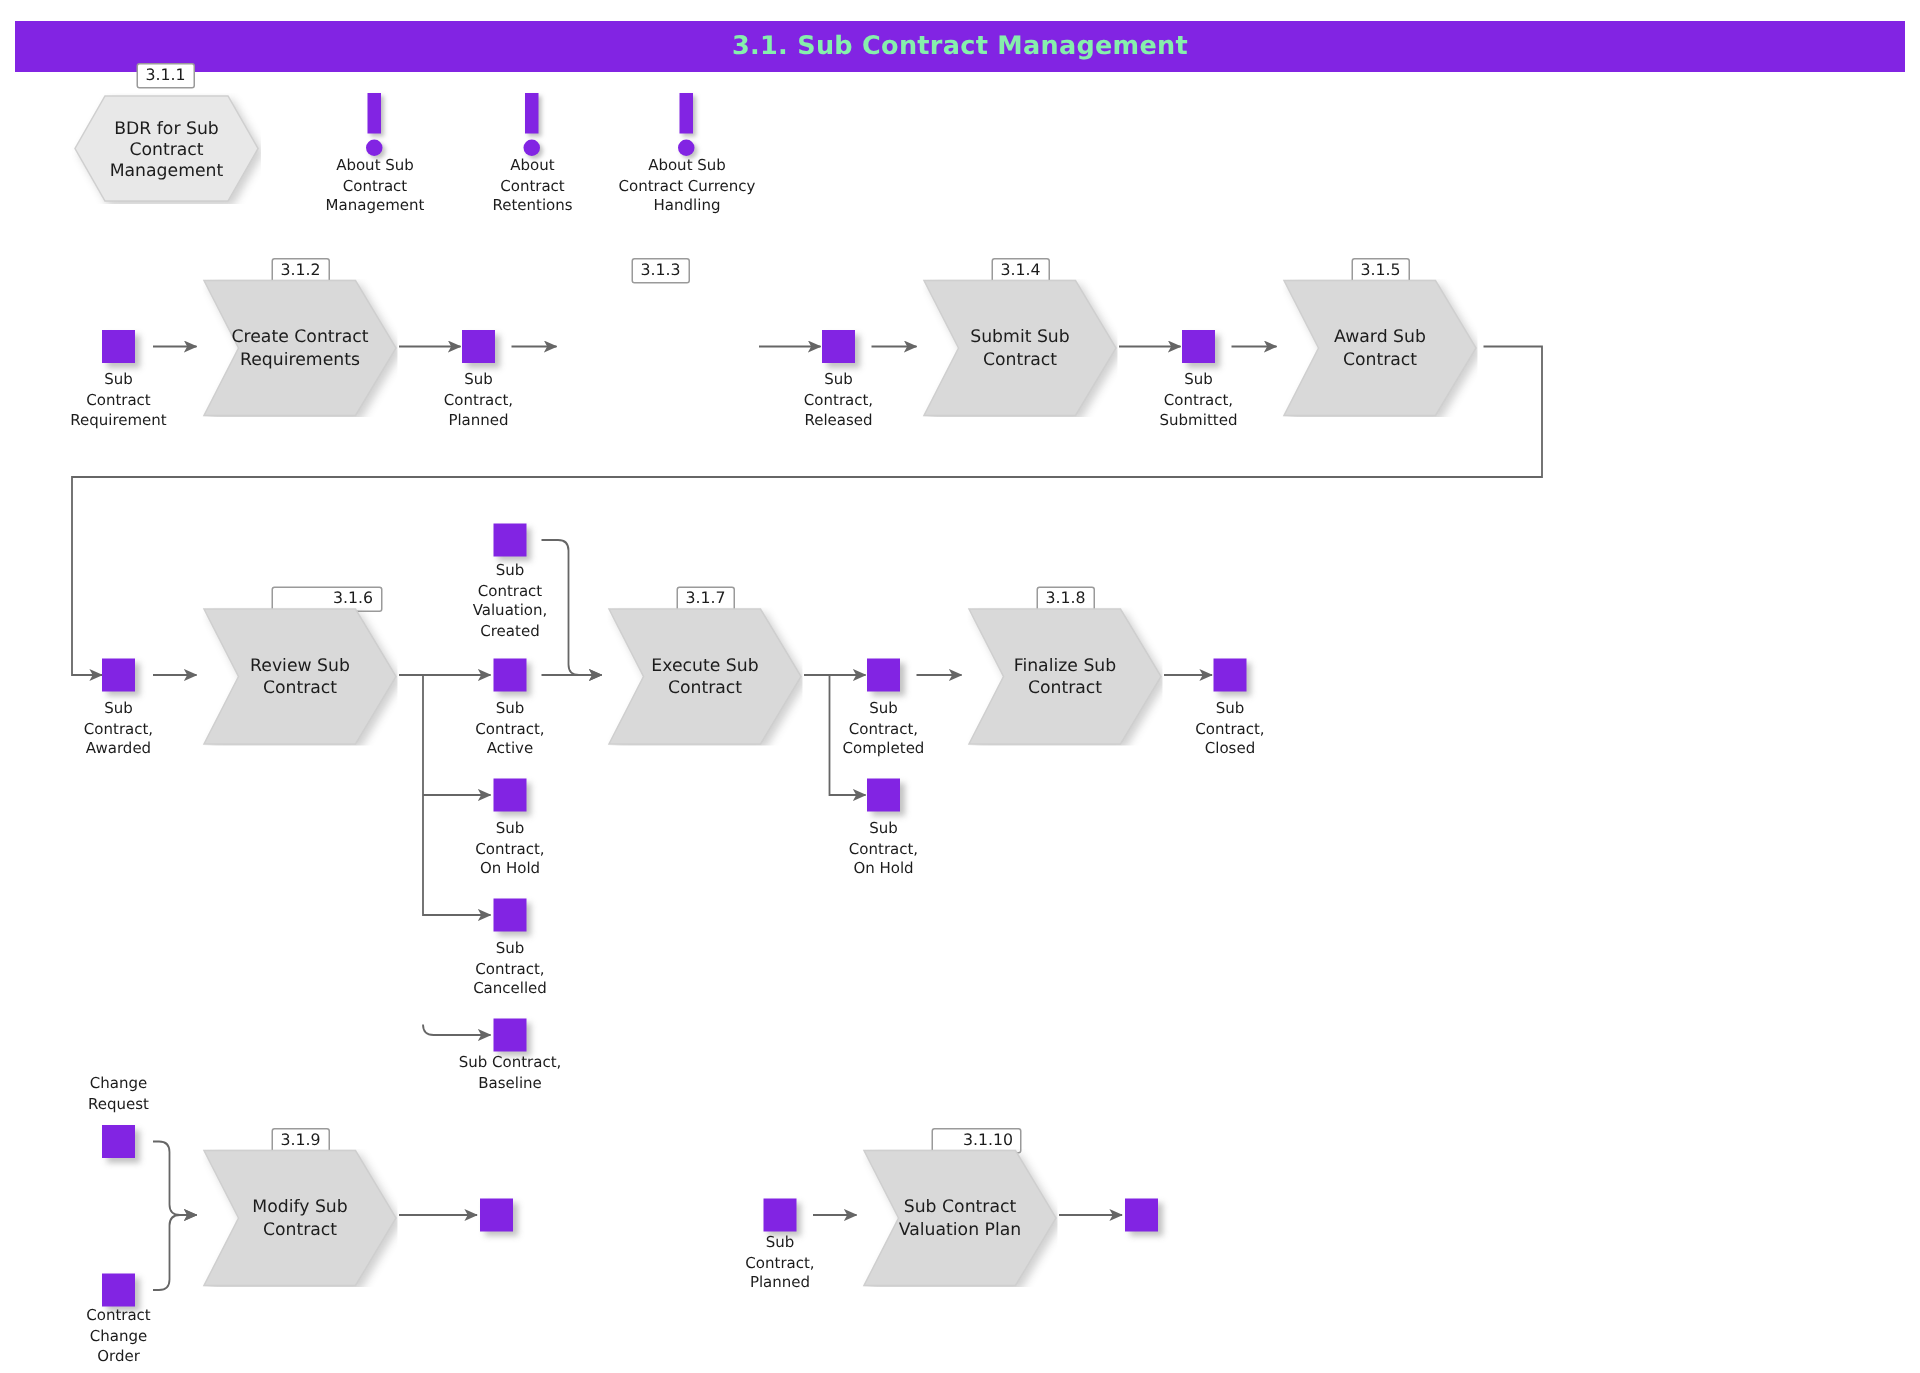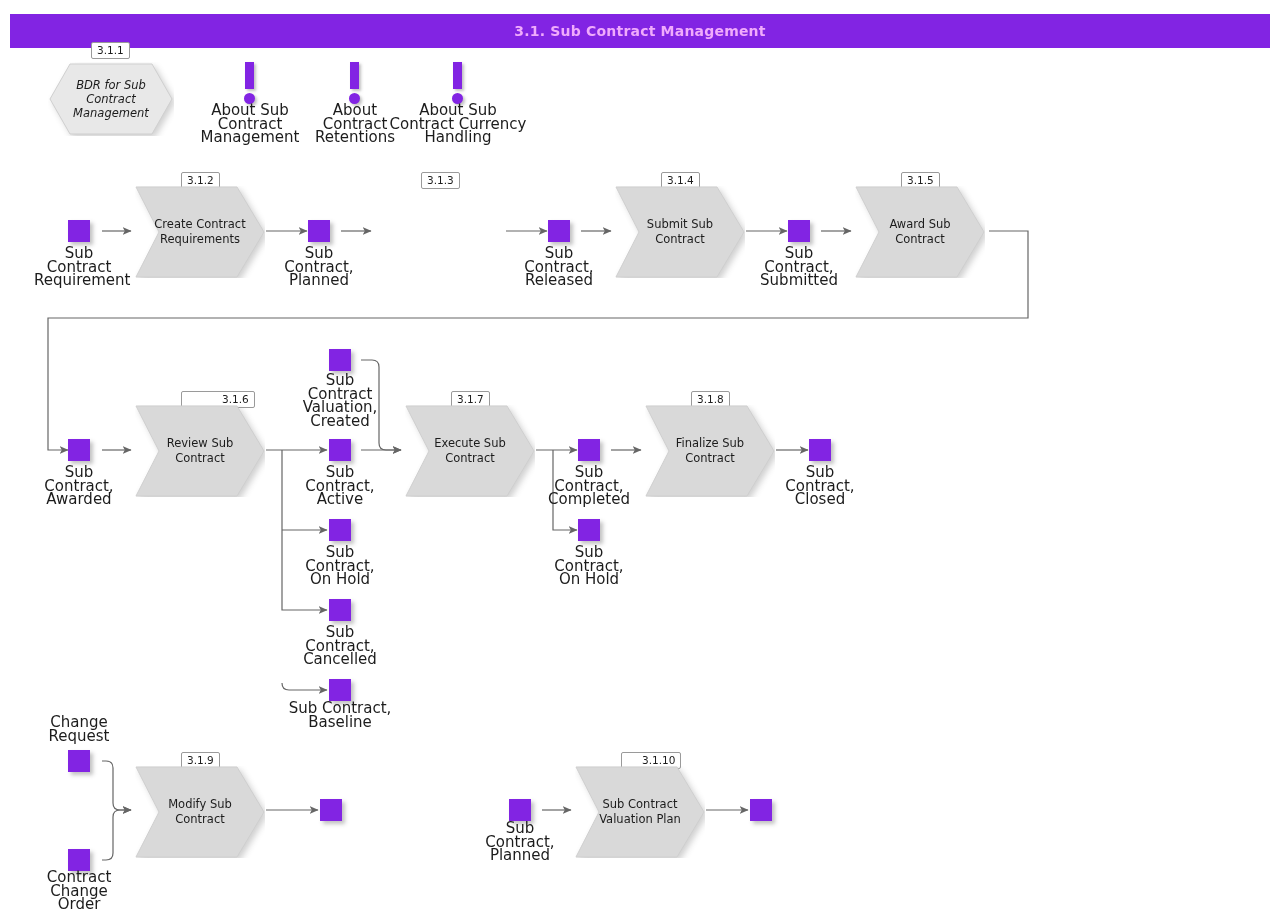--- a/index.html
+++ b/index.html
@@ -26,22 +26,22 @@
     left: 10px;
     top: 14px;
     width: 1260px;
     height: 34px;
     background: #8224e3;
     display: flex;
     align-items: center;
     justify-content: center;
   }
   .titlebar .ttl {
-    color: #f0abfc;
-    font-size: 14px;
+    color: #86efac;
+    font-size: 17px;
     font-weight: bold;
     letter-spacing: 0.2px;
     font-family: "DejaVu Sans", sans-serif;
   }
 
   
   #wires {
     position: absolute;
     left: 0; top: 0;
     width: 1280px;
@@ -97,21 +97,21 @@
     width: 22px;
     height: 22px;
     background: #8224e3;
     box-shadow: 3px 3px 4px rgba(120,120,120,0.45);
   }
 
   
   .tx {
     position: absolute;
     text-align: center;
-    font-size: 15px;
+    font-size: 10px;
     color: #1c1c1c;
     line-height: 13.5px;
     font-family: "DejaVu Sans", sans-serif;
     white-space: pre-line;
   }
 
   
   .hexwrap {
     position: absolute;
     width: 126px;
@@ -213,21 +213,21 @@
       <path d="M102,860 L106,860 Q113,860 113,853 L113,817 Q113,810 120,810 L131,810"></path>
 
       <path d="M266,810 L318,810"></path>
 
       <path d="M542,810 L571,810"></path>
       <path d="M706,810 L748,810"></path>
     </g>
   </svg>
 
   <div class="idbadge" style="left:91px; top:42px;">3.1.1</div>
-  <div class="hexwrap" style="left:48px; top:62px;font-style:italic;">
+  <div class="hexwrap" style="left:48px; top:62px;">
     <svg class="shp" viewBox="0 0 126 74">
       <polygon points="22,2 104,2 124,37 104,72 22,72 2,37" fill="#e8e8e8" stroke="#cfcfcf" stroke-width="1" style="filter:drop-shadow(3px 3px 3px rgba(150,150,150,0.45))"></polygon>
     </svg>
     <div class="lbl">BDR for Sub
 Contract
 Management</div>
   </div>
 
   <div class="info" style="left:237px; top:62px;">
     <div class="bar"></div>

